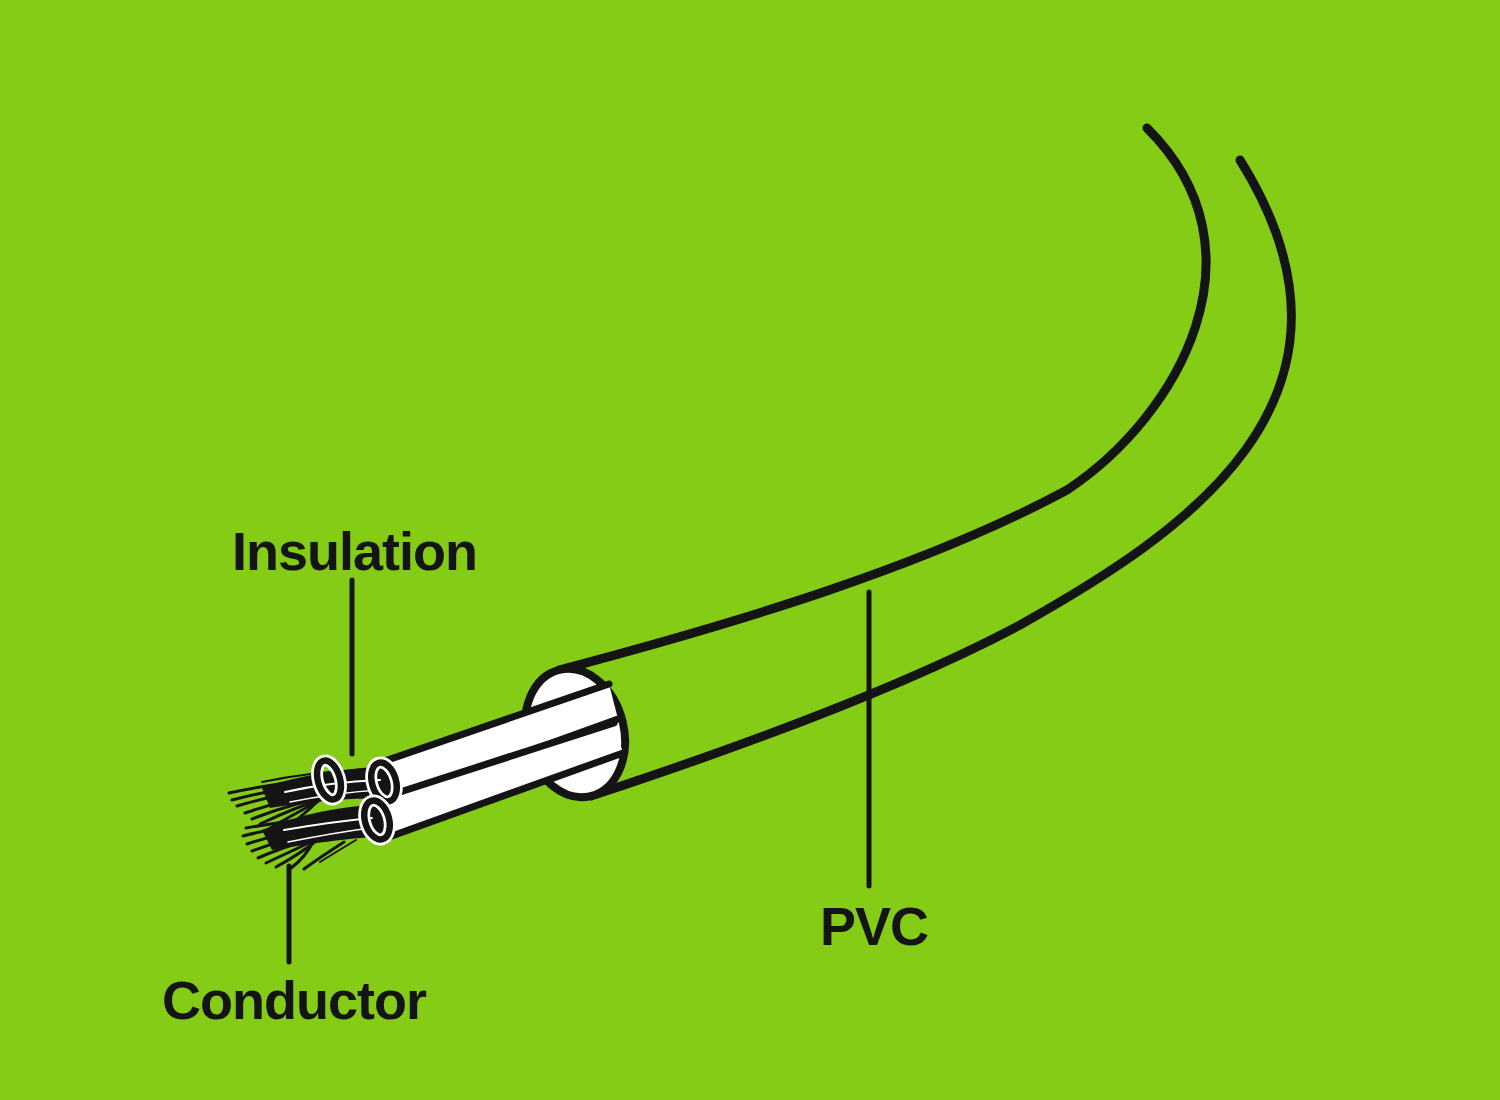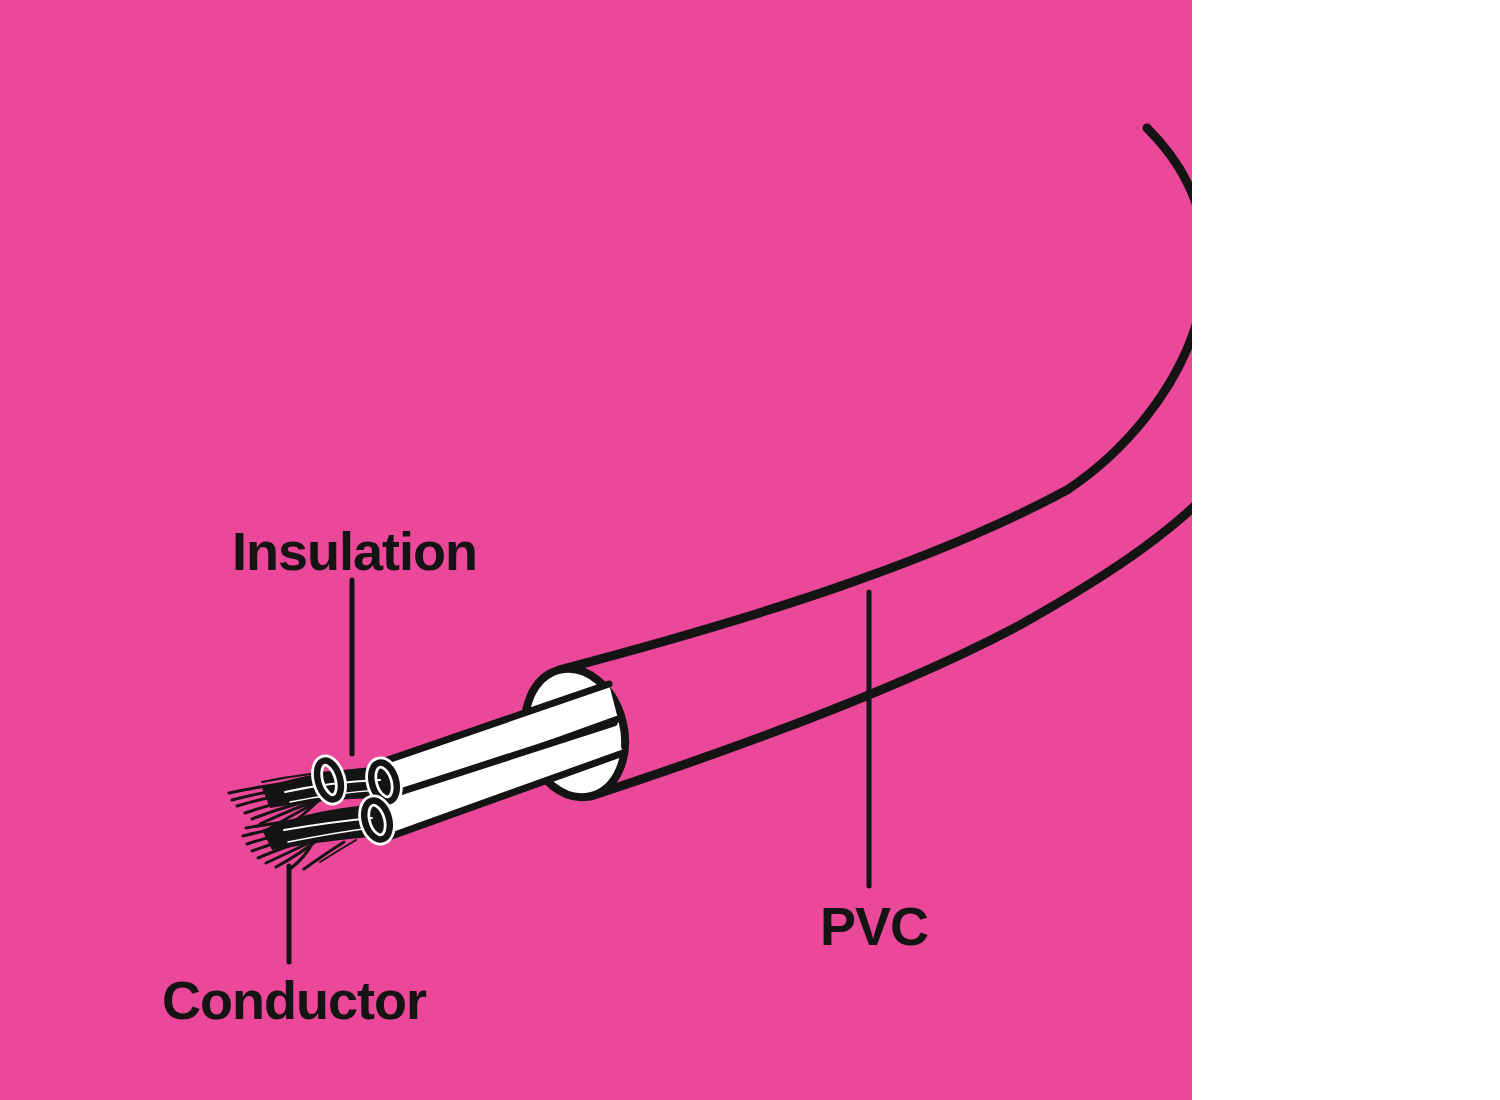--- a/index.html
+++ b/index.html
@@ -1,23 +1,23 @@
 <!DOCTYPE html>
 <html><head>
 <meta charset="utf-8">
 <style>
   html, body {
     margin: 0;
     padding: 0;
     background: #ffffff;
   }
   .stage {
-    width: 1192px;
+    width: 1500px;
     height: 1100px;
-    background: #ec4899;
+    background: #84cc16;
     overflow: hidden;
   }
   svg { display: block; }
   .lbl {
     font-family: "Liberation Sans", sans-serif;
     font-weight: 700;
     font-size: 54px;
     letter-spacing: -1px;
   }
 </style>

